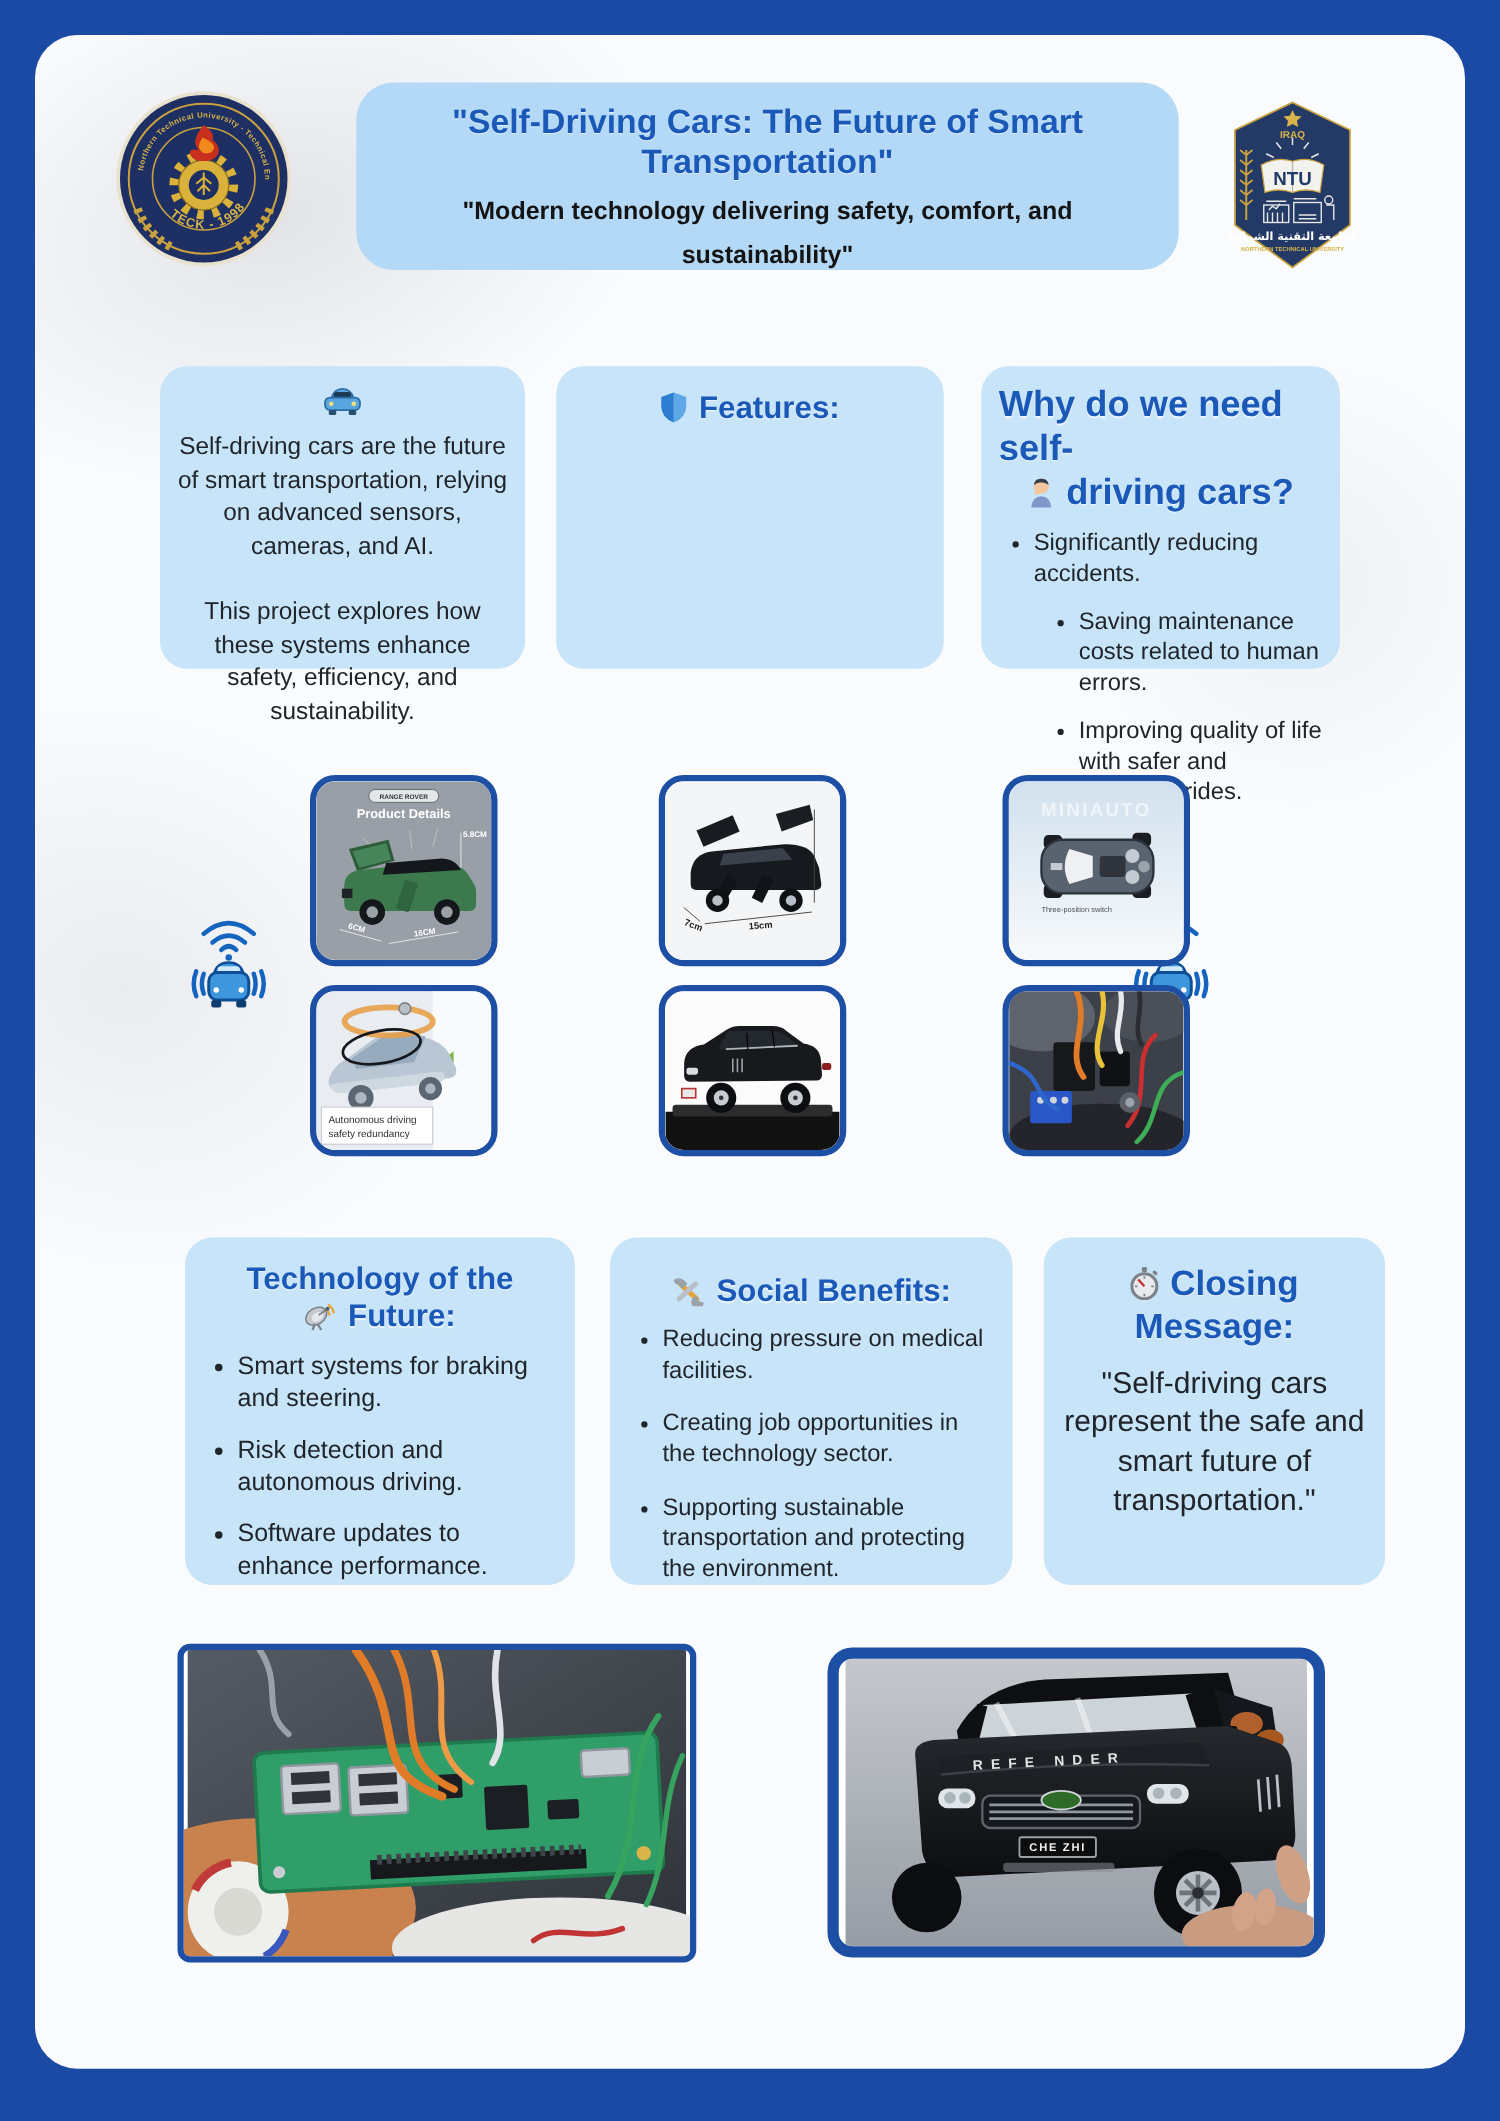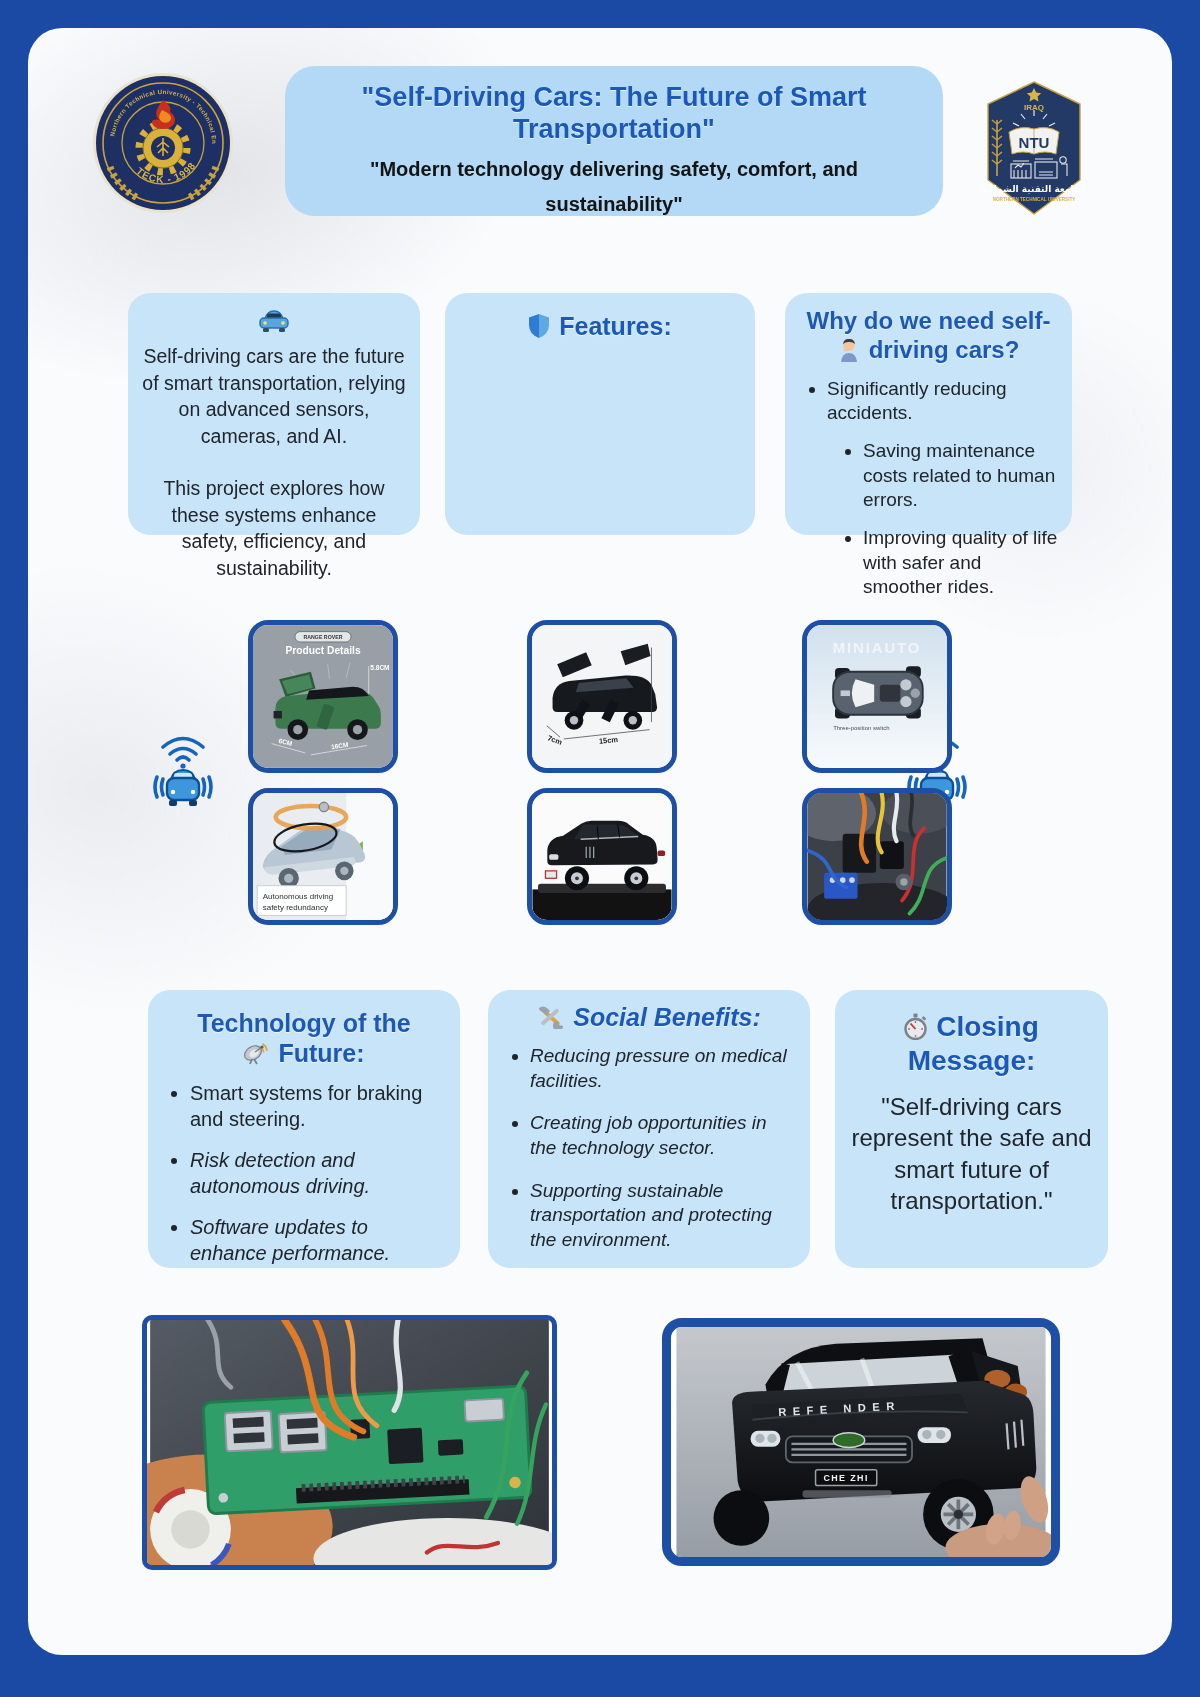--- a/index.html
+++ b/index.html
@@ -44,28 +44,28 @@
   .card li::marker { color:#20252b; }
 
   .card-intro   { left:100px; top:265px; width:292px; height:242px; text-align:center; padding-top:16px; }
   .card-intro p { font-size:19.5px; color:#20252b; line-height:1.36; margin-top:6px; }
   .card-intro p + p { margin-top:26px; }
 
   .card-features{ left:417px; top:265px; width:310px; height:242px; padding-top:18px; }
   .card-features li + li { margin-top:26px; }
 
   .card-why     { left:757px; top:265px; width:287px; height:242px; padding-top:14px; }
-  .card-why .card-title { font-size:24px; }
+  .card-why .card-title { font-size:29px; }
   .card-why li + li { margin-top:13px;margin-left:36px; }
 
   .card-tech    { left:120px; top:962px; width:312px; height:278px; padding-top:18px; }
   .card-tech li { font-size:20px; }
-  .card-tech li + li { margin-top:15px;font-style:italic; }
-
-  .card-social  { left:460px; top:962px; width:322px; height:278px; padding-top:12px;font-style:italic; }
+  .card-tech li + li { margin-top:15px; }
+
+  .card-social  { left:460px; top:962px; width:322px; height:278px; padding-top:28px; }
   .card-social li + li { margin-top:18px; }
 
   .card-closing { left:807px; top:962px; width:273px; height:278px; text-align:center; padding-top:20px; }
   .card-closing .card-title { font-size:28px; }
   .closing-message { font-size:24px; color:#20252b; line-height:1.3; margin-top:14px; }
 
   
   .photo { position:absolute; border:5px solid #1d50a5; border-radius:20px; overflow:hidden; background:#fff; }
   .photo svg { display:block; width:100%; height:100%; }
   .ph-1 { left:220px; top:592px; width:150px; height:153px; }

